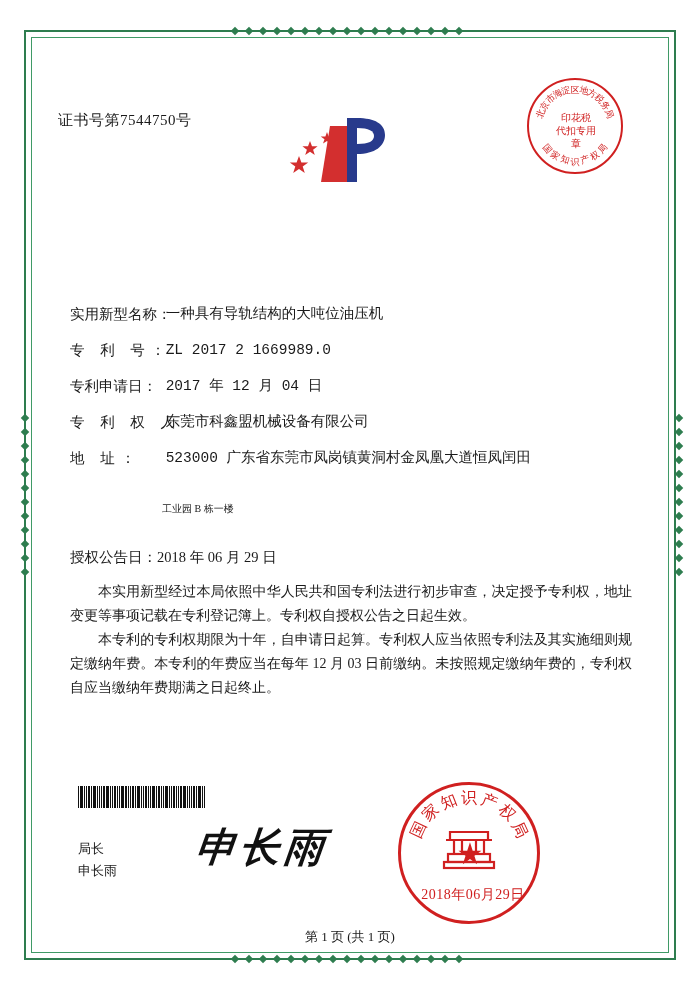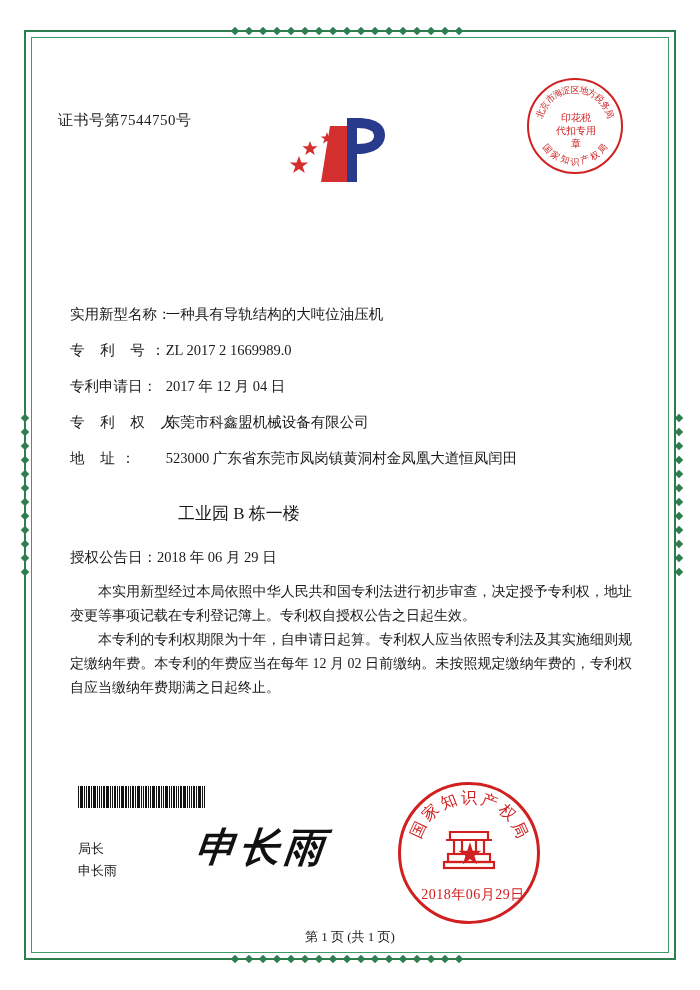--- a/index.html
+++ b/index.html
@@ -168,26 +168,26 @@
     display: inline-block;
     width: 92px;
     vertical-align: top;
   }
   .field-label.sp {
     letter-spacing: 6px;
   }
   .field-value {
     display: inline-block;
     vertical-align: top;
+    font-family: Liberation Mono, monospace;
   }
   .addr-second {
     position: absolute;
     left: 162px; top: 502px;
-    font-size: 17px;
-    margin-left: 16px;
+    font-size: 10px;
   }
   .pub-row {
     position: absolute;
     left: 70px; top: 548px;
     width: 560px;
     font-size: 14.5px;
     white-space: nowrap;
   }
   .pub-row .right {
     position: absolute;
@@ -432,21 +432,21 @@
     </div>
   </div>
   <div class="addr-second">工业园 B 栋一楼</div>
 
   <div class="pub-row">
     <span>授权公告日：</span><span>2018 年 06 月 29 日</span>
   </div>
 
   <div class="body-text">
     <p>本实用新型经过本局依照中华人民共和国专利法进行初步审查，决定授予专利权，地址变更等事项记载在专利登记簿上。专利权自授权公告之日起生效。</p>
-    <p>本专利的专利权期限为十年，自申请日起算。专利权人应当依照专利法及其实施细则规定缴纳年费。本专利的年费应当在每年 12 月 02 日前缴纳。未按照规定缴纳年费的，专利权自应当缴纳年费期满之日起终止。</p>
+    <p>本专利的专利权期限为十年，自申请日起算。专利权人应当依照专利法及其实施细则规定缴纳年费。本专利的年费应当在每年 12 月 03 日前缴纳。未按照规定缴纳年费的，专利权自应当缴纳年费期满之日起终止。</p>
   </div>
 
   <div class="barcode" id="barcode">
       <i style="width: 1px;"></i>
       <i style="width: 3px;"></i>
       <i style="width: 1px;"></i>
       <i style="width: 1px;"></i>
       <i style="width: 2px;"></i>
       <i style="width: 1px;"></i>
       <i style="width: 3px;"></i>

